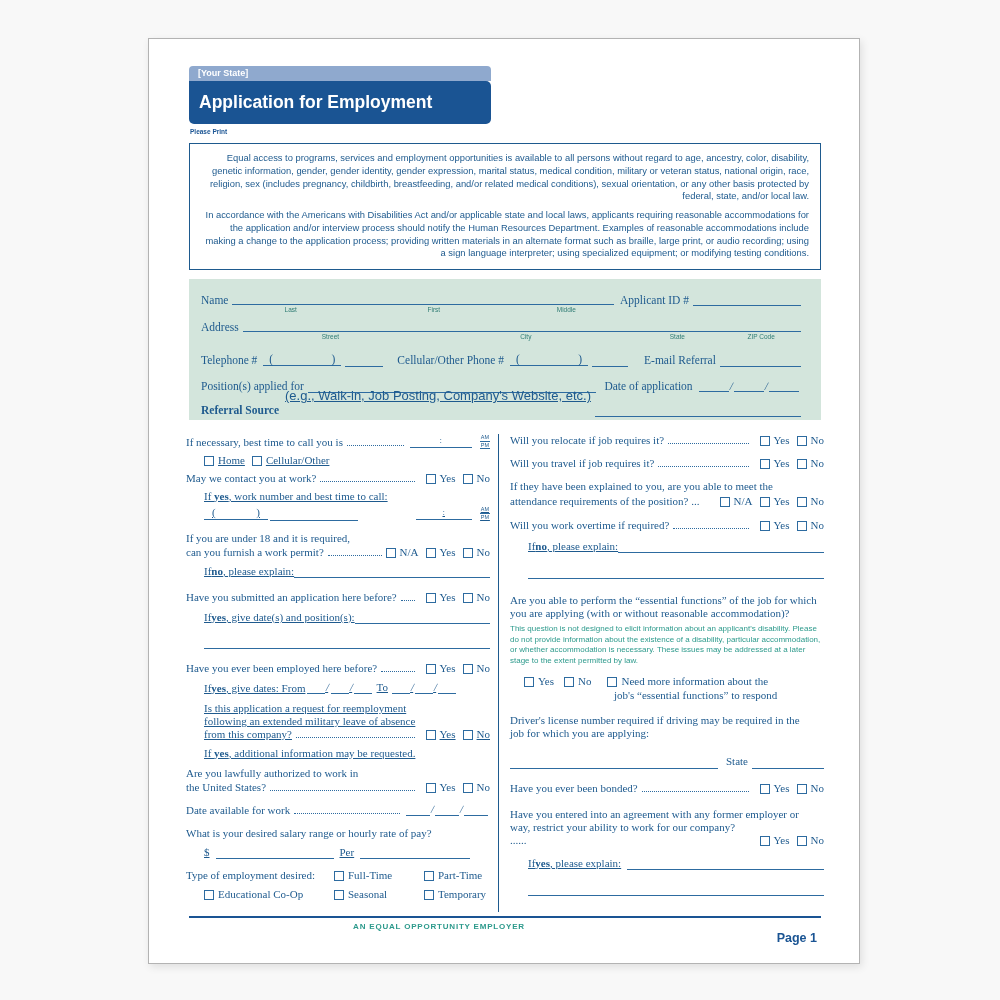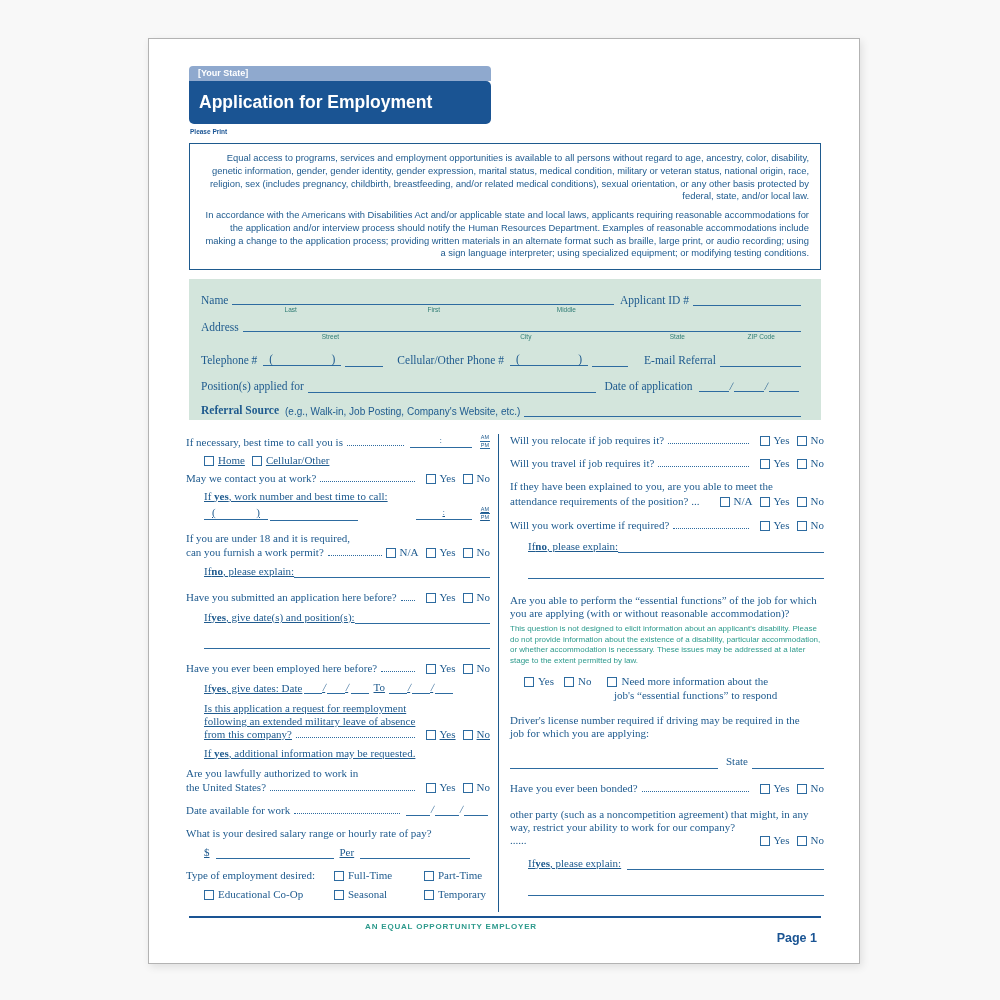--- a/index.html
+++ b/index.html
@@ -35,22 +35,22 @@
   .fld .ln{border-bottom:1px solid #2d6ba0;height:12px;}
   .fld .sub{font-family:"Liberation Sans","DejaVu Sans",sans-serif;font-size:6.5px;
             color:#2f7c74;text-align:center;height:10px;padding-top:1px;}
   .blank{border-bottom:1px solid #2d6ba0;height:12px;}
   .blank.withsub{margin-bottom:10px;}
   .paren-line{display:inline-flex;justify-content:space-between;border-bottom:1px solid #2d6ba0;
               width:78px;margin:0 4px 1px 2px;padding:0 6px;box-sizing:border-box;}
   .dgrp{display:inline-flex;align-items:flex-end;margin:0 2px 1px 2px;}
   .dl{border-bottom:1px solid #2d6ba0;width:22px;height:11px;}
   .slash{margin:0 1px;transform:skewX(-10deg);}
-  .ref-hint{font-family:"Liberation Sans","DejaVu Sans",sans-serif;font-size:10px;
-            margin:0 4px 0 2px;white-space:nowrap;}
+  .ref-hint{font-family:"Liberation Sans","DejaVu Sans",sans-serif;font-size:13px;
+            margin:0 4px 14px 2px;white-space:nowrap;text-decoration:underline;}
 
   
   .columns{position:absolute;left:37px;top:395px;width:638px;display:flex;}
   .col{color:#1e5a8e;font-family:"Liberation Serif","DejaVu Serif",serif;font-size:11px;line-height:13px;}
   .col-left{width:312px;padding-right:8px;box-sizing:border-box;}
   .col-right{flex:1;border-left:1px solid #1e5a8e;padding-left:11px;min-height:478px;}
   .row{display:flex;align-items:flex-end;}
   .lead{flex:1;border-bottom:1.6px dotted #2d6ba0;margin:0 4px 3px 4px;min-width:6px;}
   .cb{display:inline-block;width:10px;height:10px;border:1.3px solid #2d6ba0;background:#fff;
       flex:none;margin:0 4px 1px 7px;box-sizing:border-box;}
@@ -62,21 +62,21 @@
   .ampm{display:inline-flex;flex-direction:column;align-items:center;font-family:"Liberation Sans",sans-serif;
         font-size:5.5px;line-height:6.5px;color:#1e5a8e;flex:none;margin:0 0 0 6px;}
   .ampm span{border-bottom:.8px solid #2d6ba0;padding:0 1px;}
   .note{color:#2d9a8c;font-family:"Liberation Sans","DejaVu Sans",sans-serif;
         font-size:8px;line-height:10.5px;margin-top:4px;}
   .pline{display:inline-flex;justify-content:space-between;border-bottom:1px solid #2d6ba0;
          width:64px;padding:0 8px;box-sizing:border-box;flex:none;margin:0 2px 1px 0;}
 
   
   .foot-rule{position:absolute;left:40px;top:877px;width:632px;border-top:2.6px solid #1a5493;}
-  .foot-eeo{position:absolute;left:12px;top:883px;width:580px;text-align:center;color:#2d9a8c;
+  .foot-eeo{position:absolute;left:0;top:883px;width:580px;text-align:center;color:#2d9a8c;
             font-size:8px;font-weight:bold;letter-spacing:.8px;}
   .foot-page{position:absolute;right:42px;top:892px;color:#1a5493;font-size:12.5px;font-weight:bold;}
   b{font-weight:bold;}
 </style>
 </head>
 <body>
 
 <div class="sheet">
 
   <div class="state-tab">[Your State]</div>
@@ -278,21 +278,21 @@
           </span>
         <span class="cbg">
             <span class="cb"></span>
             <span class="cbl">No</span>
           </span>
       </div>
 
       <div class="row ind" style="margin-top:6px;">
         <span>If </span>
           <b>yes</b>
-          <span>, give dates:  Date</span>
+          <span>, give dates:  From</span>
         <span class="dgrp">
           <span class="dl" style="width:18px;"></span>
             <span class="slash">/</span>
           <span class="dl" style="width:18px;"></span>
             <span class="slash">/</span>
           <span class="dl" style="width:18px;"></span>
           </span>
         <span style="margin:0 2px 1px 3px;">To</span>
         <span class="dgrp">
           <span class="dl" style="width:18px;"></span>
@@ -493,21 +493,21 @@
             <span class="cb"></span>
             <span class="cbl">Yes</span>
           </span>
         <span class="cbg">
             <span class="cb"></span>
             <span class="cbl">No</span>
           </span>
       </div>
 
       <div style="margin-top:13px;">
-        <div>other party (such as a noncompetition agreement) that might, in any</div>
+        <div>Have you entered into an agreement with any former employer or</div>
         <div class="row">
           <span>way, restrict your ability to work for our company? ......</span>
           <span class="cbg" style="margin-left:auto;">
               <span class="cb"></span>
               <span class="cbl">Yes</span>
             </span>
           <span class="cbg">
               <span class="cb"></span>
               <span class="cbl">No</span>
             </span>

